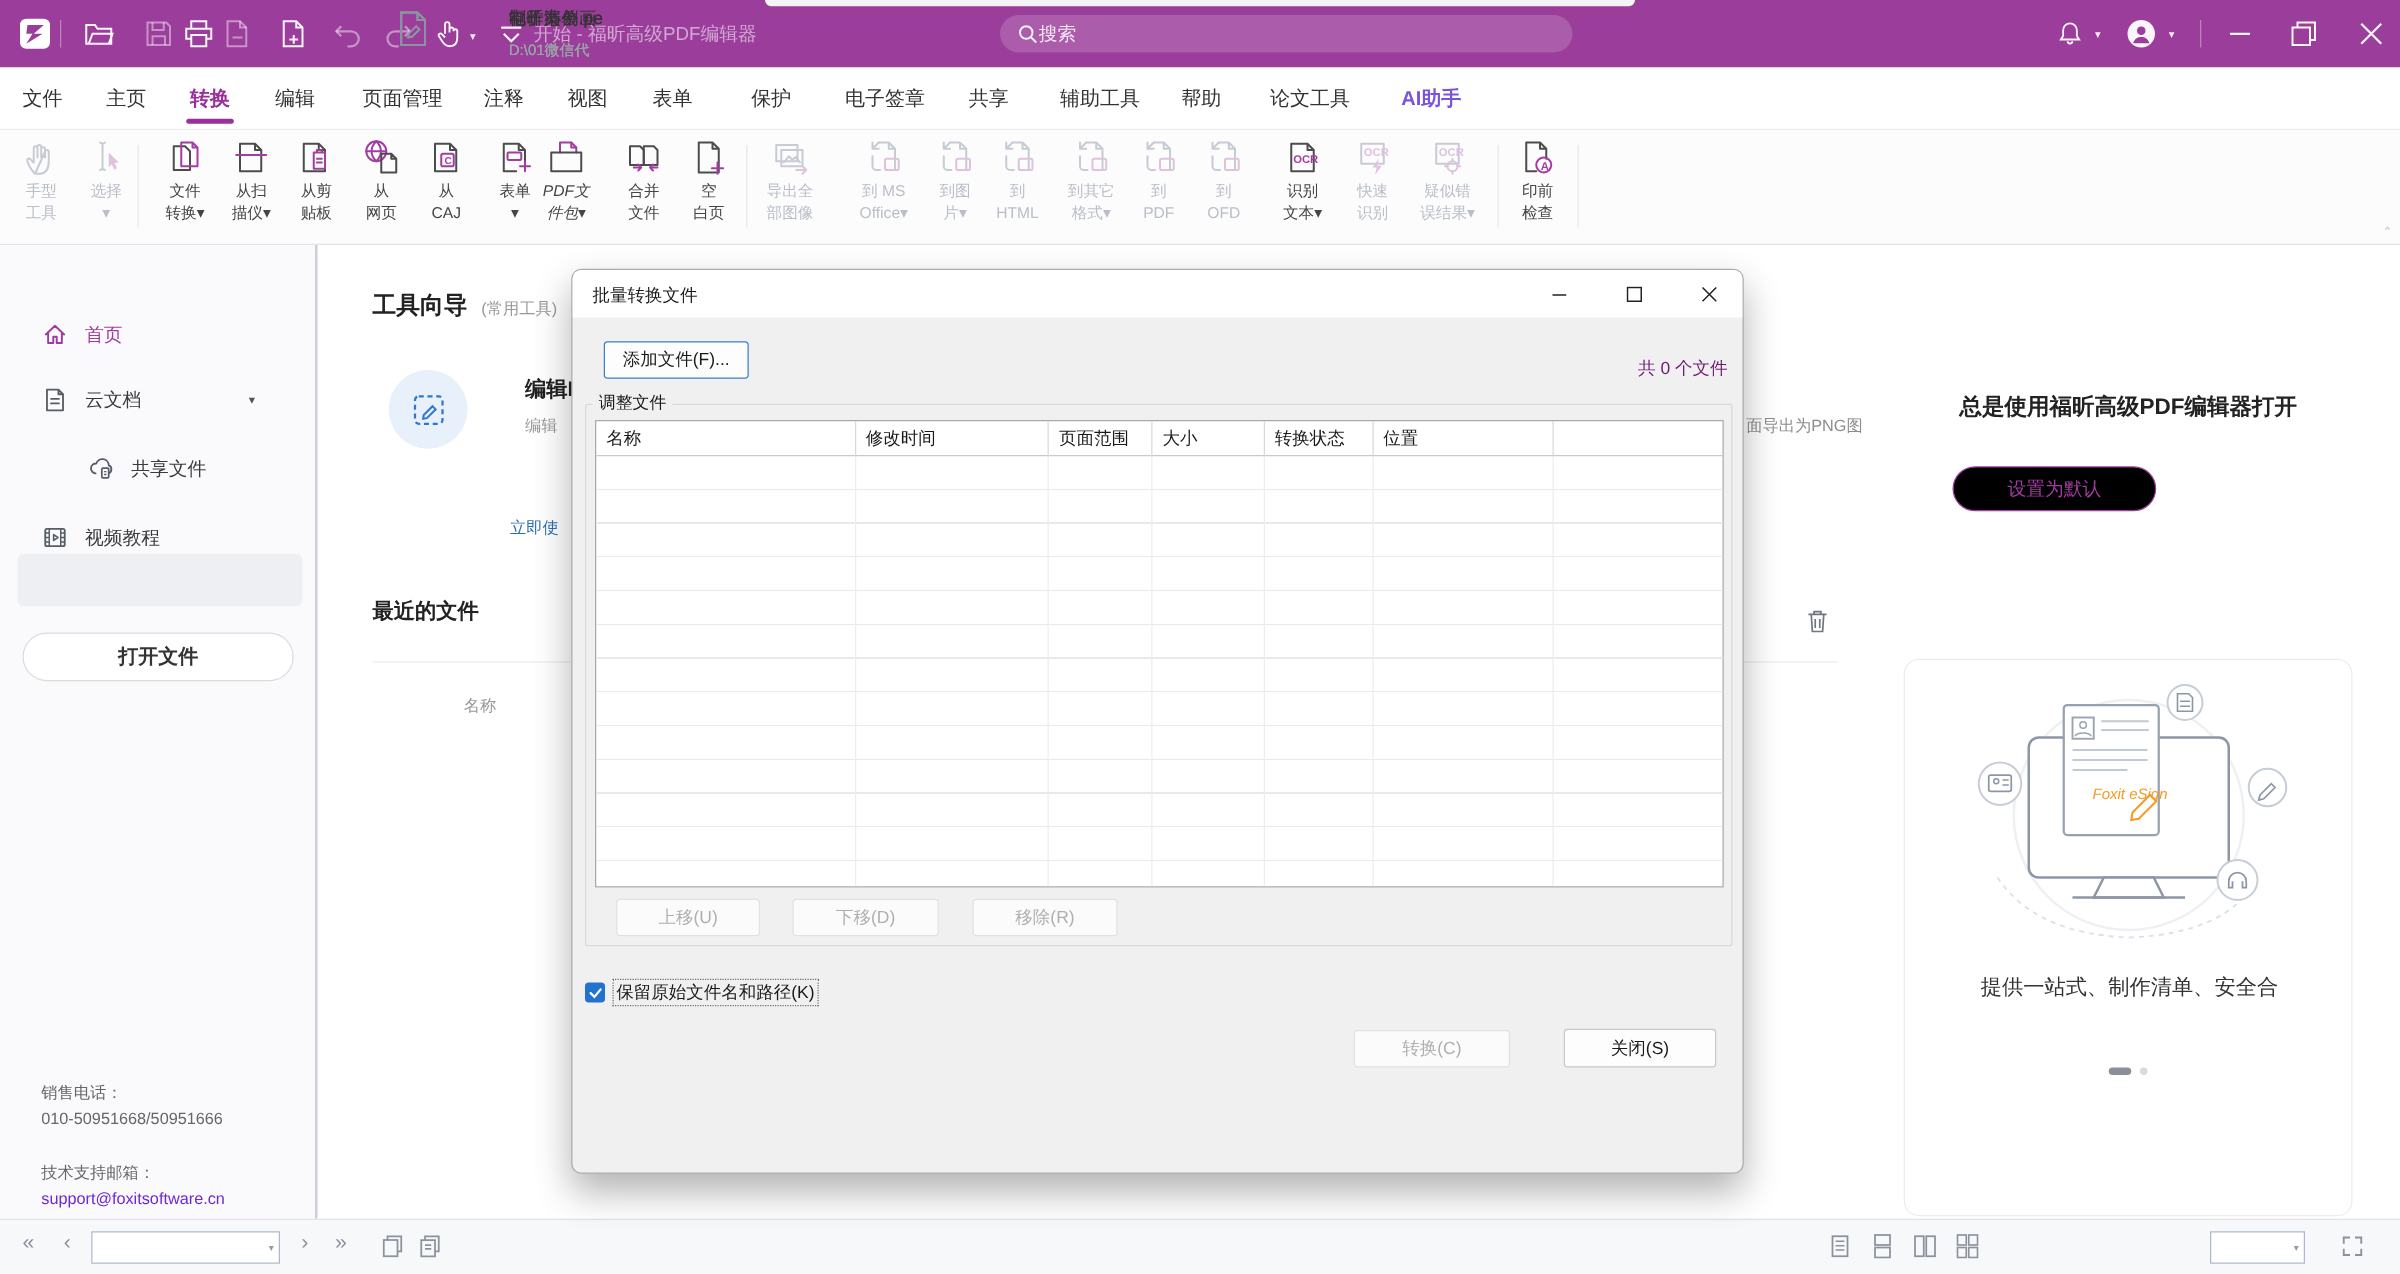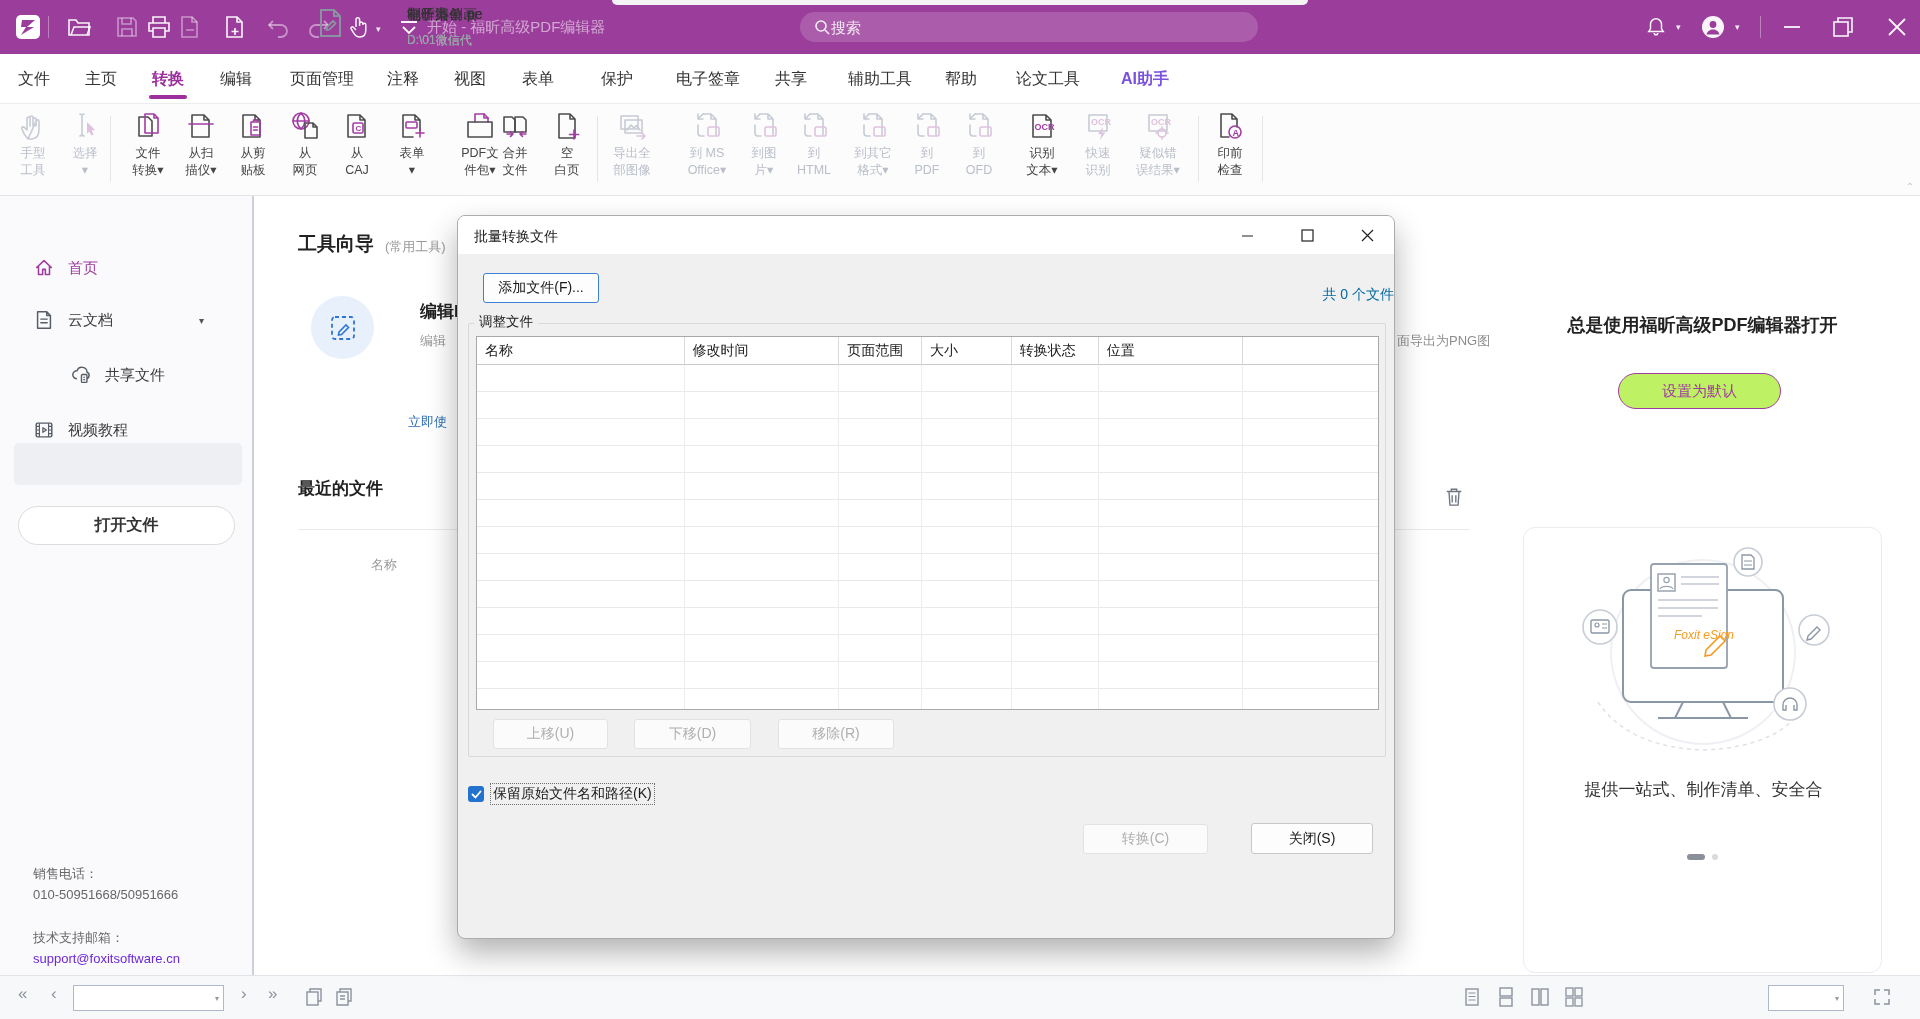--- a/index.html
+++ b/index.html
@@ -62,36 +62,36 @@
   .h-mid { font-size:17px; font-weight:bold; color:#222; white-space:nowrap; }
   .grey-s { font-size:13px; color:#999; white-space:nowrap; }
   .edit-circle { position:absolute; left:311px; top:296px; width:63px; height:63px; border-radius:50%; background:#E7F0FB; display:flex; align-items:center; justify-content:center; }
   .file-row-icon svg { width:26px; height:30px; }
   .fname { font-size:14px; color:#333; white-space:nowrap; }
   .fpath { font-size:12px; color:#9AA0A8; white-space:nowrap; }
   .divline { position:absolute; left:298px; top:529px; width:1172px; height:1px; background:#EBEBEB; }
   .scroll-hint { position:absolute; left:1903px; top:181px; width:14px; height:16px; color:#C3C7CF; font-size:10px; text-align:center; }
 
   
-  .set-default { position:absolute; left:1618px; top:373px; width:163px; height:36px; border:1px solid #A03CA0; border-radius:18px; color:#A03CA0; font-size:15px; display:flex; align-items:center; justify-content:center; background:#bef264; }
+  .set-default { position:absolute; left:1562px; top:373px; width:163px; height:36px; border:1px solid #A03CA0; border-radius:18px; color:#A03CA0; font-size:15px; display:flex; align-items:center; justify-content:center; background:#000000; }
   .promo-card { position:absolute; left:1523px; top:527px; width:359px; height:446px; border:1px solid #ECECEF; border-radius:12px; background:#fff; }
   .promo-text { position:absolute; width:359px; text-align:center; font-size:17px; color:#333; left:0; }
   .dots { position:absolute; left:163px; top:326px; display:flex; gap:7px; align-items:center; }
   .dot-l { width:18px; height:6px; border-radius:3px; background:#8A8F99; }
   .dot-s { width:6px; height:6px; border-radius:3px; background:#D8DADE; }
   .learn-btn { position:absolute; left:76px; top:363px; width:209px; height:38px; background:#F59B22; border-radius:4px; color:#fff; font-size:17px; display:flex; align-items:center; justify-content:center; }
 
   
   .dialog { position:absolute; left:457px; top:215px; width:938px; height:724px; background:#F0F0F0; border:1px solid #ACACAC; border-radius:8px; box-shadow:0 14px 30px rgba(0,0,0,.30); z-index:30; overflow:hidden; }
   .dlg-titlebar { position:absolute; left:0; top:0; width:100%; height:38px; background:#FFFFFF; }
   .dlg-title { position:absolute; left:16px; top:12px; font-size:14px; color:#1a1a1a; }
   .dlg-winbtn { position:absolute; top:4px; width:40px; height:30px; display:flex; align-items:center; justify-content:center; color:#222; }
   .dlg-winbtn svg { width:13px; height:13px; }
   .add-btn { position:absolute; left:25px; top:57px; width:116px; height:30px; background:#FDFDFD; border:1px solid #3D7FD4; border-radius:3px; font-size:14px; color:#1a1a1a; display:flex; align-items:center; justify-content:center; }
-  .file-count { position:absolute; right:0; top:70px; font-size:14px; color:#0369a1; }
+  .file-count { position:absolute; right:12px; top:70px; font-size:14px; color:#701a75; }
   .groupbox { position:absolute; left:10px; top:107px; width:918px; height:434px; border:1px solid #D9D9D9; border-radius:2px; }
   .group-label { position:absolute; left:16px; top:97px; background:#F0F0F0; padding:0 5px; font-size:13.5px; color:#1a1a1a; }
   .dlg-table { position:absolute; left:18px; top:120px; width:903px; height:374px; background:#fff; border:1px solid #A9A9A9; }
   .dlg-thead { position:absolute; left:0; top:0; width:100%; height:28px; border-bottom:1px solid #C9C9C9; display:flex; }
   .dlg-th { height:28px; border-right:1px solid #D9D9D9; font-size:14px; color:#1a1a1a; display:flex; align-items:center; padding-left:8px; white-space:nowrap; overflow:hidden; }
   .dlg-th:last-child { border-right:none; }
   .dlg-tbody { position:absolute; left:0; top:28px; width:100%; height:344px; background:repeating-linear-gradient(to bottom, transparent 0 26px, #E9E9E9 26px 27px); display:flex; }
   .dlg-col { height:100%; border-right:1px solid #EDEDED; }
   .dlg-col:last-child { border-right:none; }
   .dlg-btn { position:absolute; height:30px; background:#FBFBFB; border:1px solid #E2E2E2; border-radius:3px; font-size:14px; color:#AFAFAF; display:flex; align-items:center; justify-content:center; }
@@ -358,21 +358,21 @@
           <svg viewBox="0 0 34 34">
             <path class="m" d="M8 6h12l5 5v11M20 6v5h5M8 6v22h10"></path>
             <rect class="a" x="11" y="13" width="11" height="6" rx="1"></rect>
             <path class="a" d="M25 20v8m-4-4h8"></path>
           </svg>
         </div>
         <div class="tlabel">表单</div>
         <div class="tlabel">▾</div>
       </div>
 
-      <div class="tool" style="left: 480px;">
+      <div class="tool" style="left: 453px; font-style: italic;">
         <div class="ticon">
           <svg viewBox="0 0 34 34">
             <path class="a" d="M12 13V5h9l4 4v4"></path>
             <path class="a" d="M21 5v4h4"></path>
             <path class="m" d="M5 13h24v15H5z"></path>
           </svg>
         </div>
         <div class="tlabel">PDF文</div>
         <div class="tlabel">件包▾</div>
       </div>

